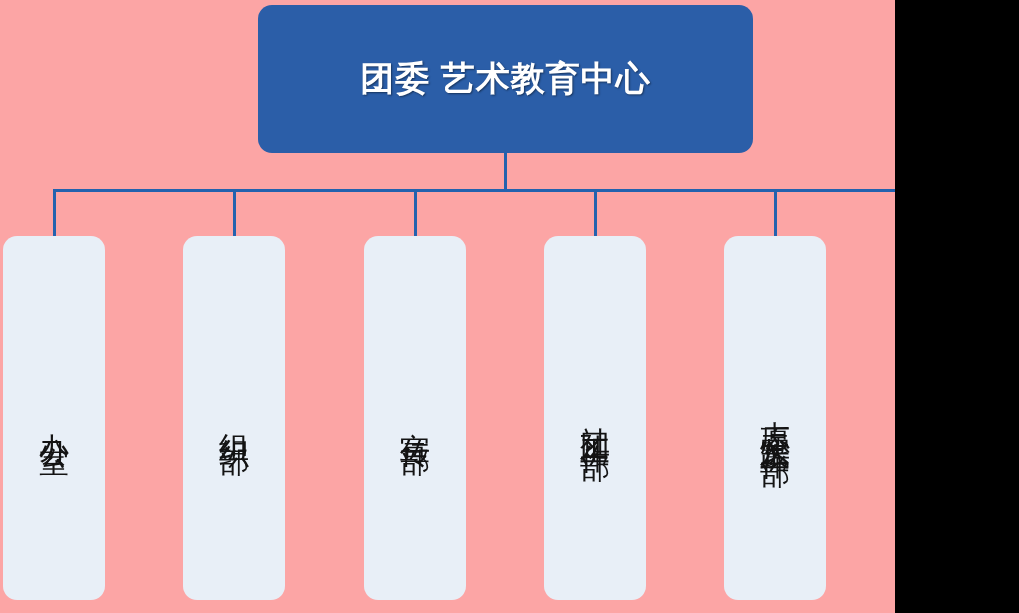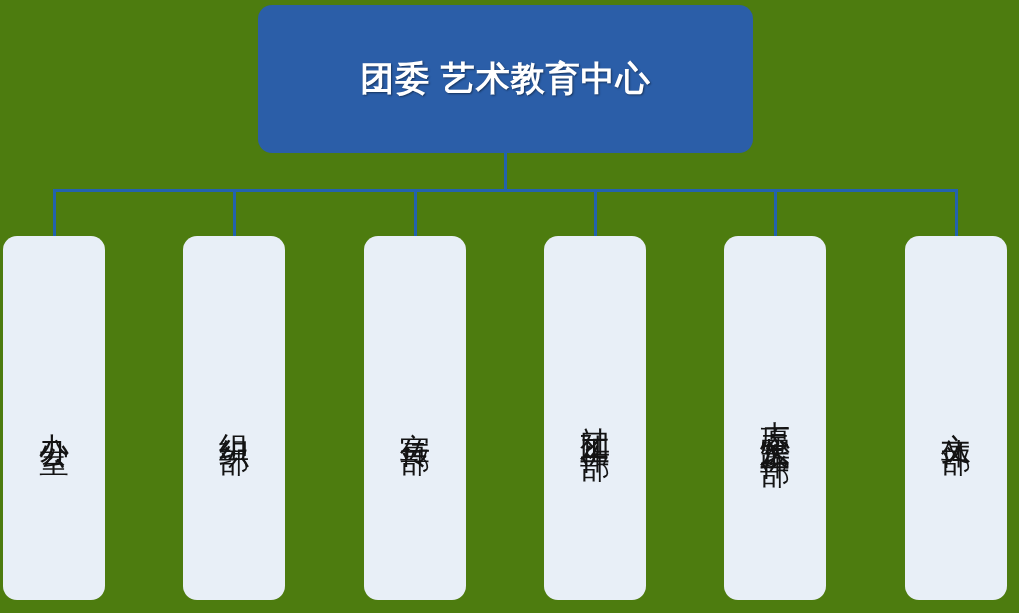--- a/index.html
+++ b/index.html
@@ -2,23 +2,23 @@
 <html><head>
 <meta charset="utf-8">
 <style>
   html, body {
     margin: 0;
     padding: 0;
     background: #000000;
   }
   #canvas {
     position: relative;
-    width: 1019px;
+    width: 895px;
     height: 613px;
-    background: #4d7c0f;
+    background: #fca5a5;
     overflow: hidden;
     font-family: "Liberation Sans", "DejaVu Sans", sans-serif;
   }
 
   
   .root-node {
     position: absolute;
     left: 258px;
     top: 5px;
     width: 495px;

